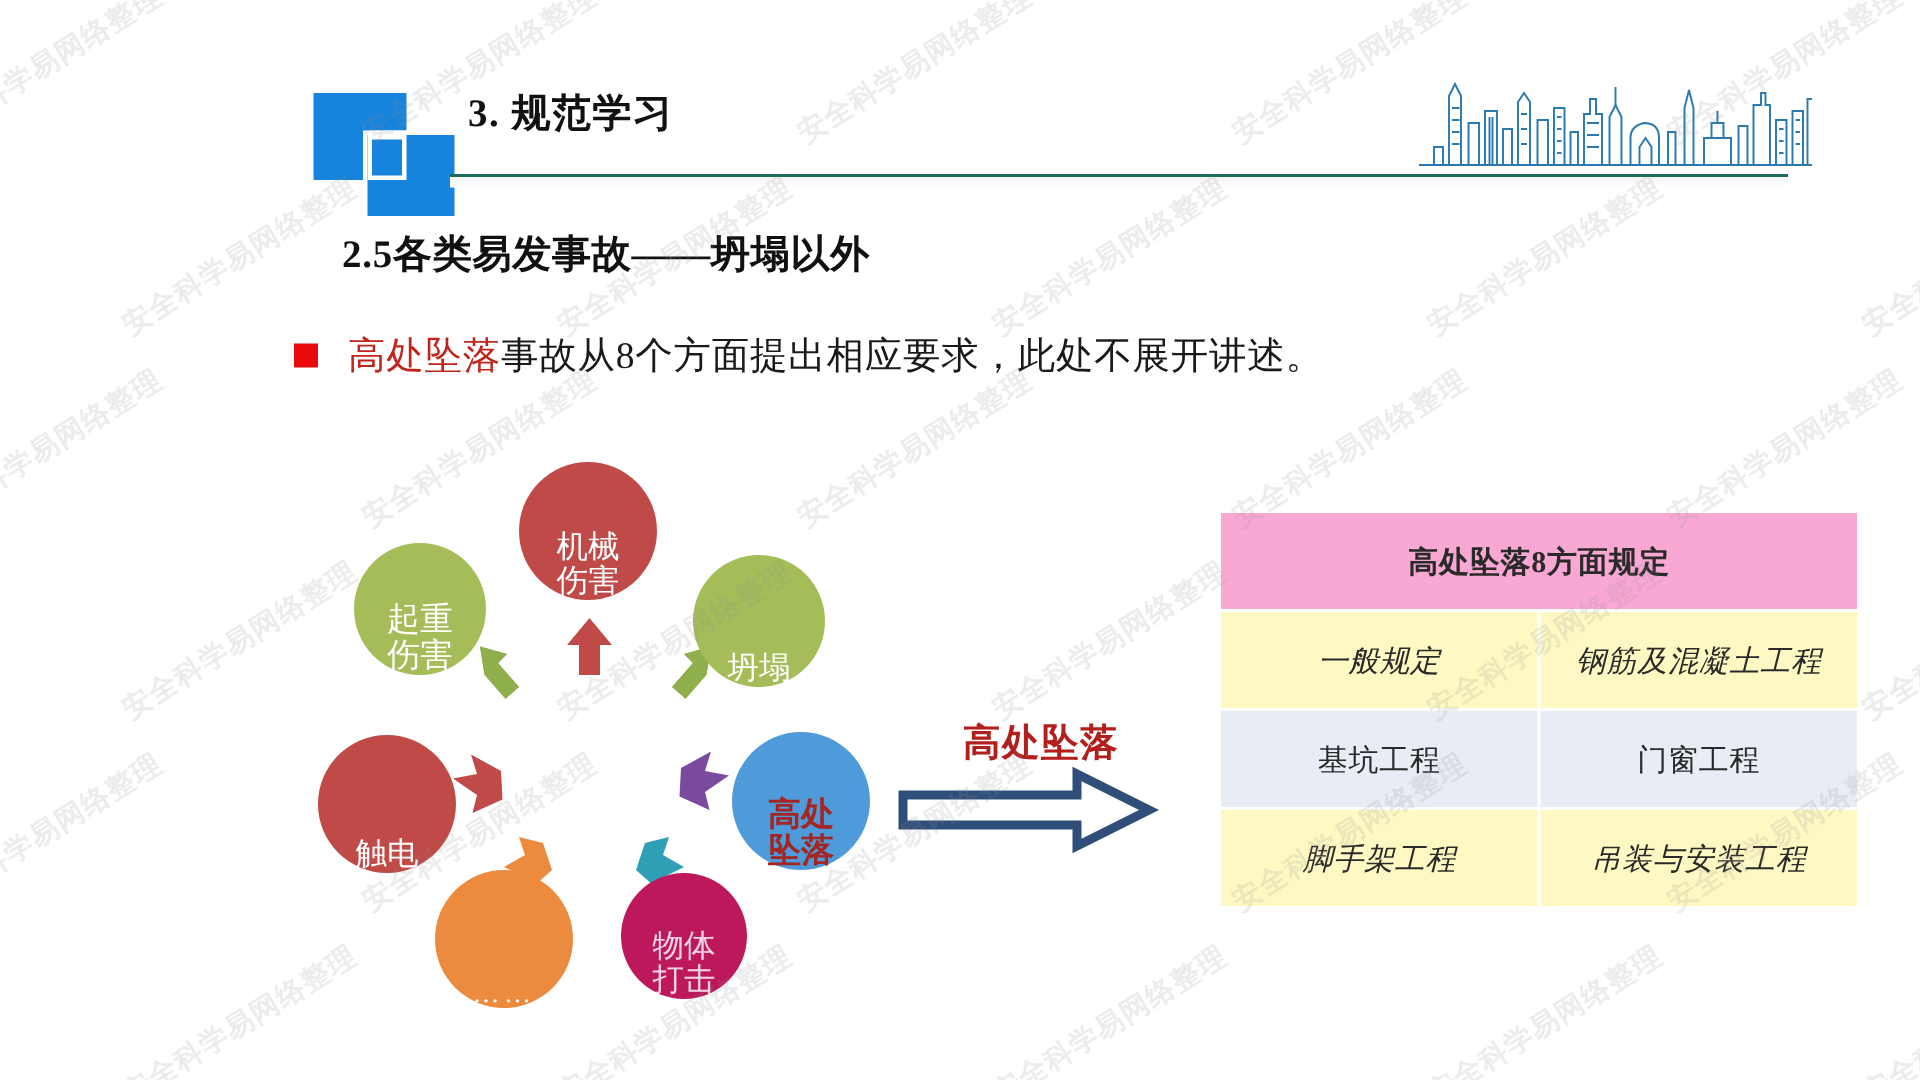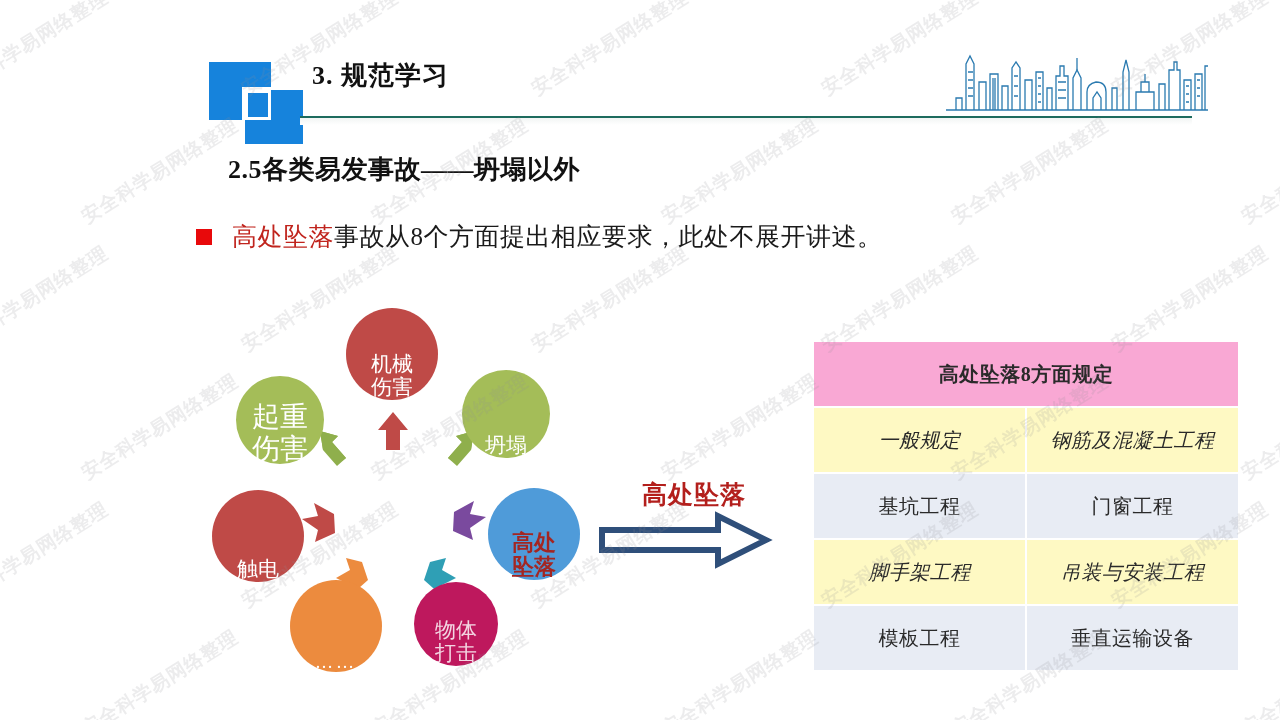--- a/index.html
+++ b/index.html
@@ -133,21 +133,21 @@
     display: flex;
     align-items: flex-end;
     justify-content: center;
     text-align: center;
     line-height: 1.12;
     font-family: "Liberation Serif", "DejaVu Serif", serif;
   }
   .c-label { pointer-events: none; }
 
   .c-mech   { left: 150px; top: 18px;  width: 92px;  height: 92px;  background: #bf4a47; color:#fff; font-size: 21px; }
-  .c-lift   { left: 40px;  top: 86px;  width: 88px;  height: 88px;  background: #a4bd58; color:#fff; font-size: 28px; }
+  .c-lift   { left: 40px;  top: 72px;  width: 88px;  height: 88px;  background: #a4bd58; color:#fff; font-size: 22px; }
   .c-coll   { left: 266px; top: 80px;  width: 88px;  height: 88px;  background: #a4bd58; color:#fff; font-size: 21px; }
   .c-elec   { left: 16px;  top: 200px; width: 92px;  height: 92px;  background: #bf4a47; color:#fff; font-size: 21px; }
   .c-fall   { left: 292px; top: 198px; width: 92px;  height: 92px;  background: #4f9bd9; color:#a32622; font-size: 22px; font-weight: 700; }
   .c-dots   { left: 94px;  top: 290px; width: 92px;  height: 92px;  background: #ec8b3e; color:#fff; font-size: 18px; letter-spacing: 3px;}
   .c-obj    { left: 218px; top: 292px; width: 84px;  height: 84px;  background: #be185d; color: rgba(255,255,255,0.82); font-size: 21px; }
   .c-center { left: 146px; top: 162px; width: 104px; height: 104px; background: #3d7ab5; color:#fff; font-size: 23px; font-weight: 700; }
 
   .arrow-svg {
     position: absolute;
     left: 0; top: 0;
@@ -346,24 +346,20 @@
     <td>钢筋及混凝土工程</td>
   </tr>
   <tr class="row-b">
     <td>基坑工程</td>
     <td>门窗工程</td>
   </tr>
   <tr class="row-a">
     <td>脚手架工程</td>
     <td>吊装与安装工程</td>
   </tr>
-  <tr class="row-b">
-    <td>模板工程</td>
-    <td>垂直运输设备</td>
-  </tr>
 </tbody>
   </table>
 
 <div class="watermark-layer" id="wm-layer">
     <div class="wm" style="left: -60px; top: 30px;">安全科学易网络整理</div>
     <div class="wm" style="left: 230px; top: 30px;">安全科学易网络整理</div>
     <div class="wm" style="left: 520px; top: 30px;">安全科学易网络整理</div>
     <div class="wm" style="left: 810px; top: 30px;">安全科学易网络整理</div>
     <div class="wm" style="left: 1100px; top: 30px;">安全科学易网络整理</div>
     <div class="wm" style="left: 70px; top: 158px;">安全科学易网络整理</div>

